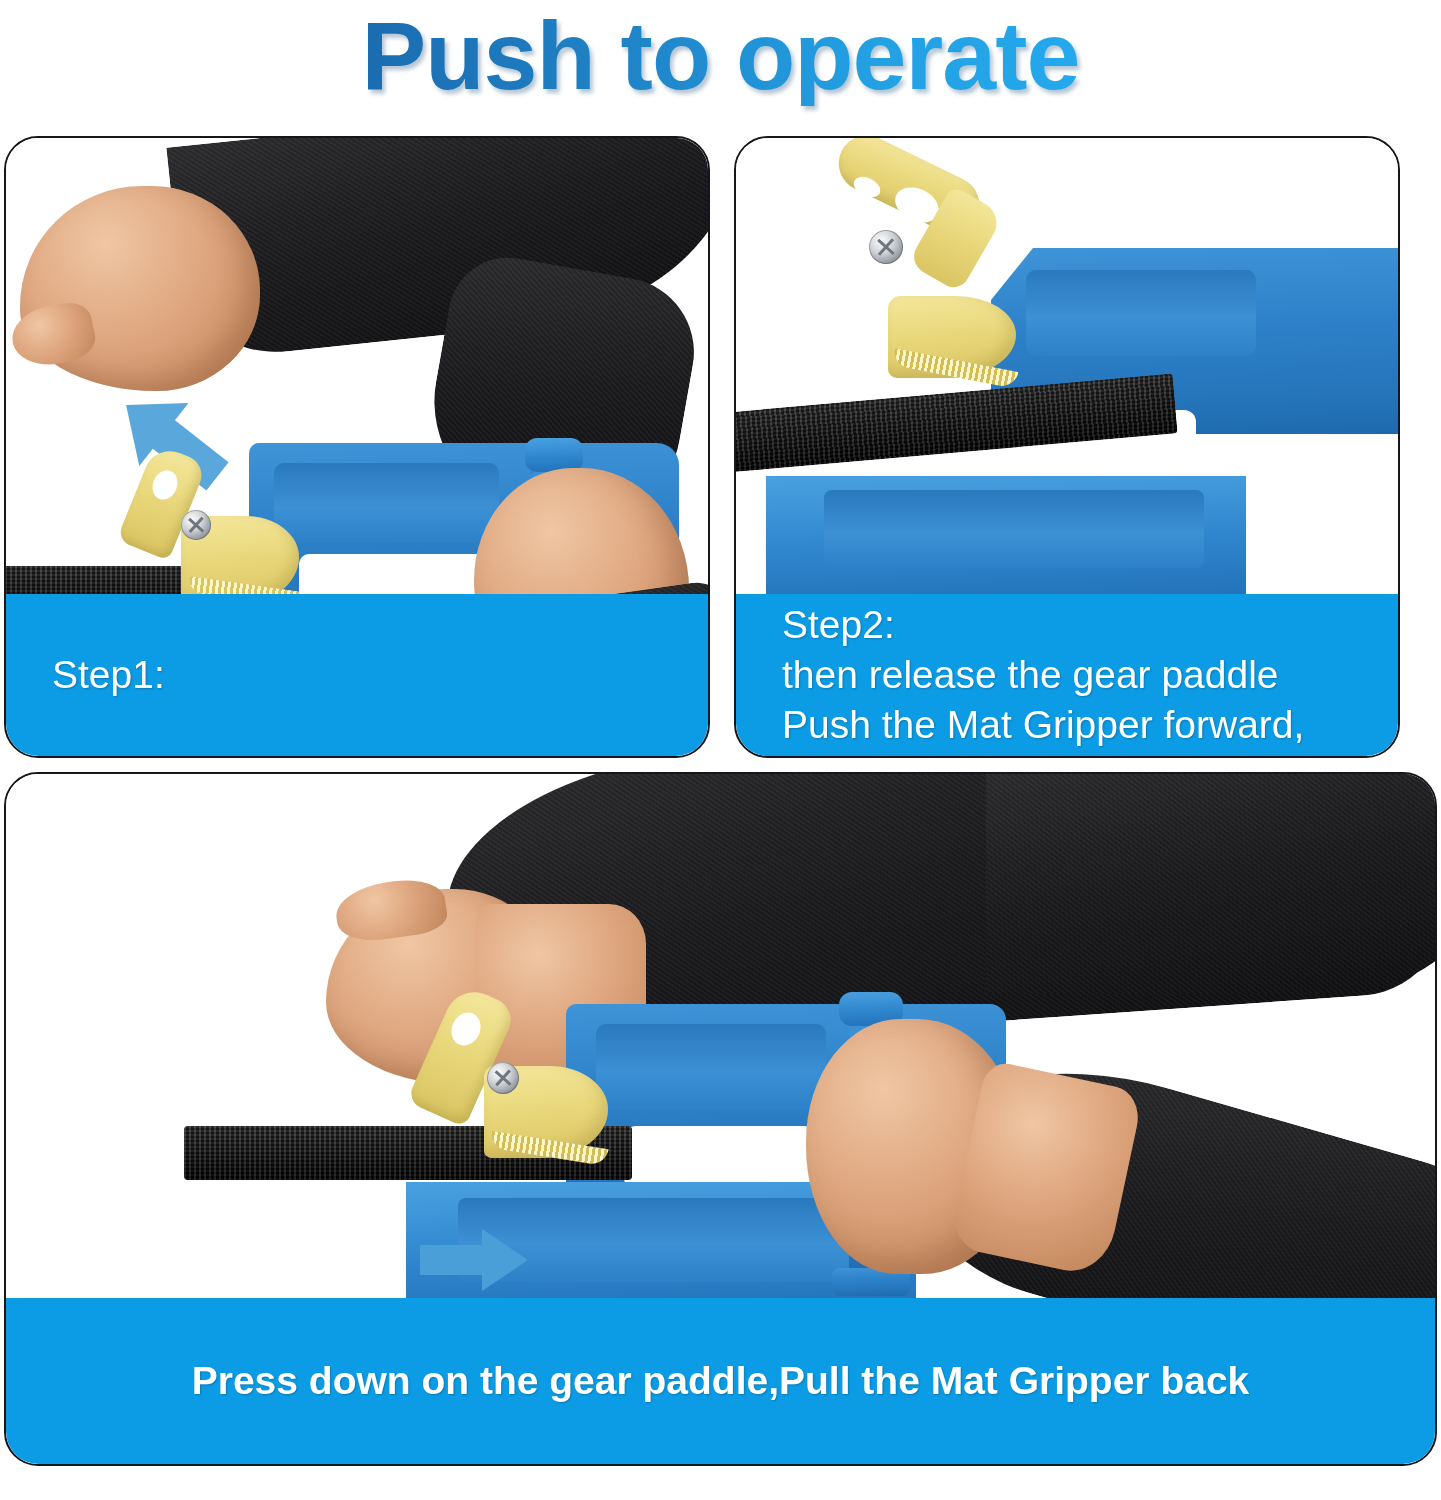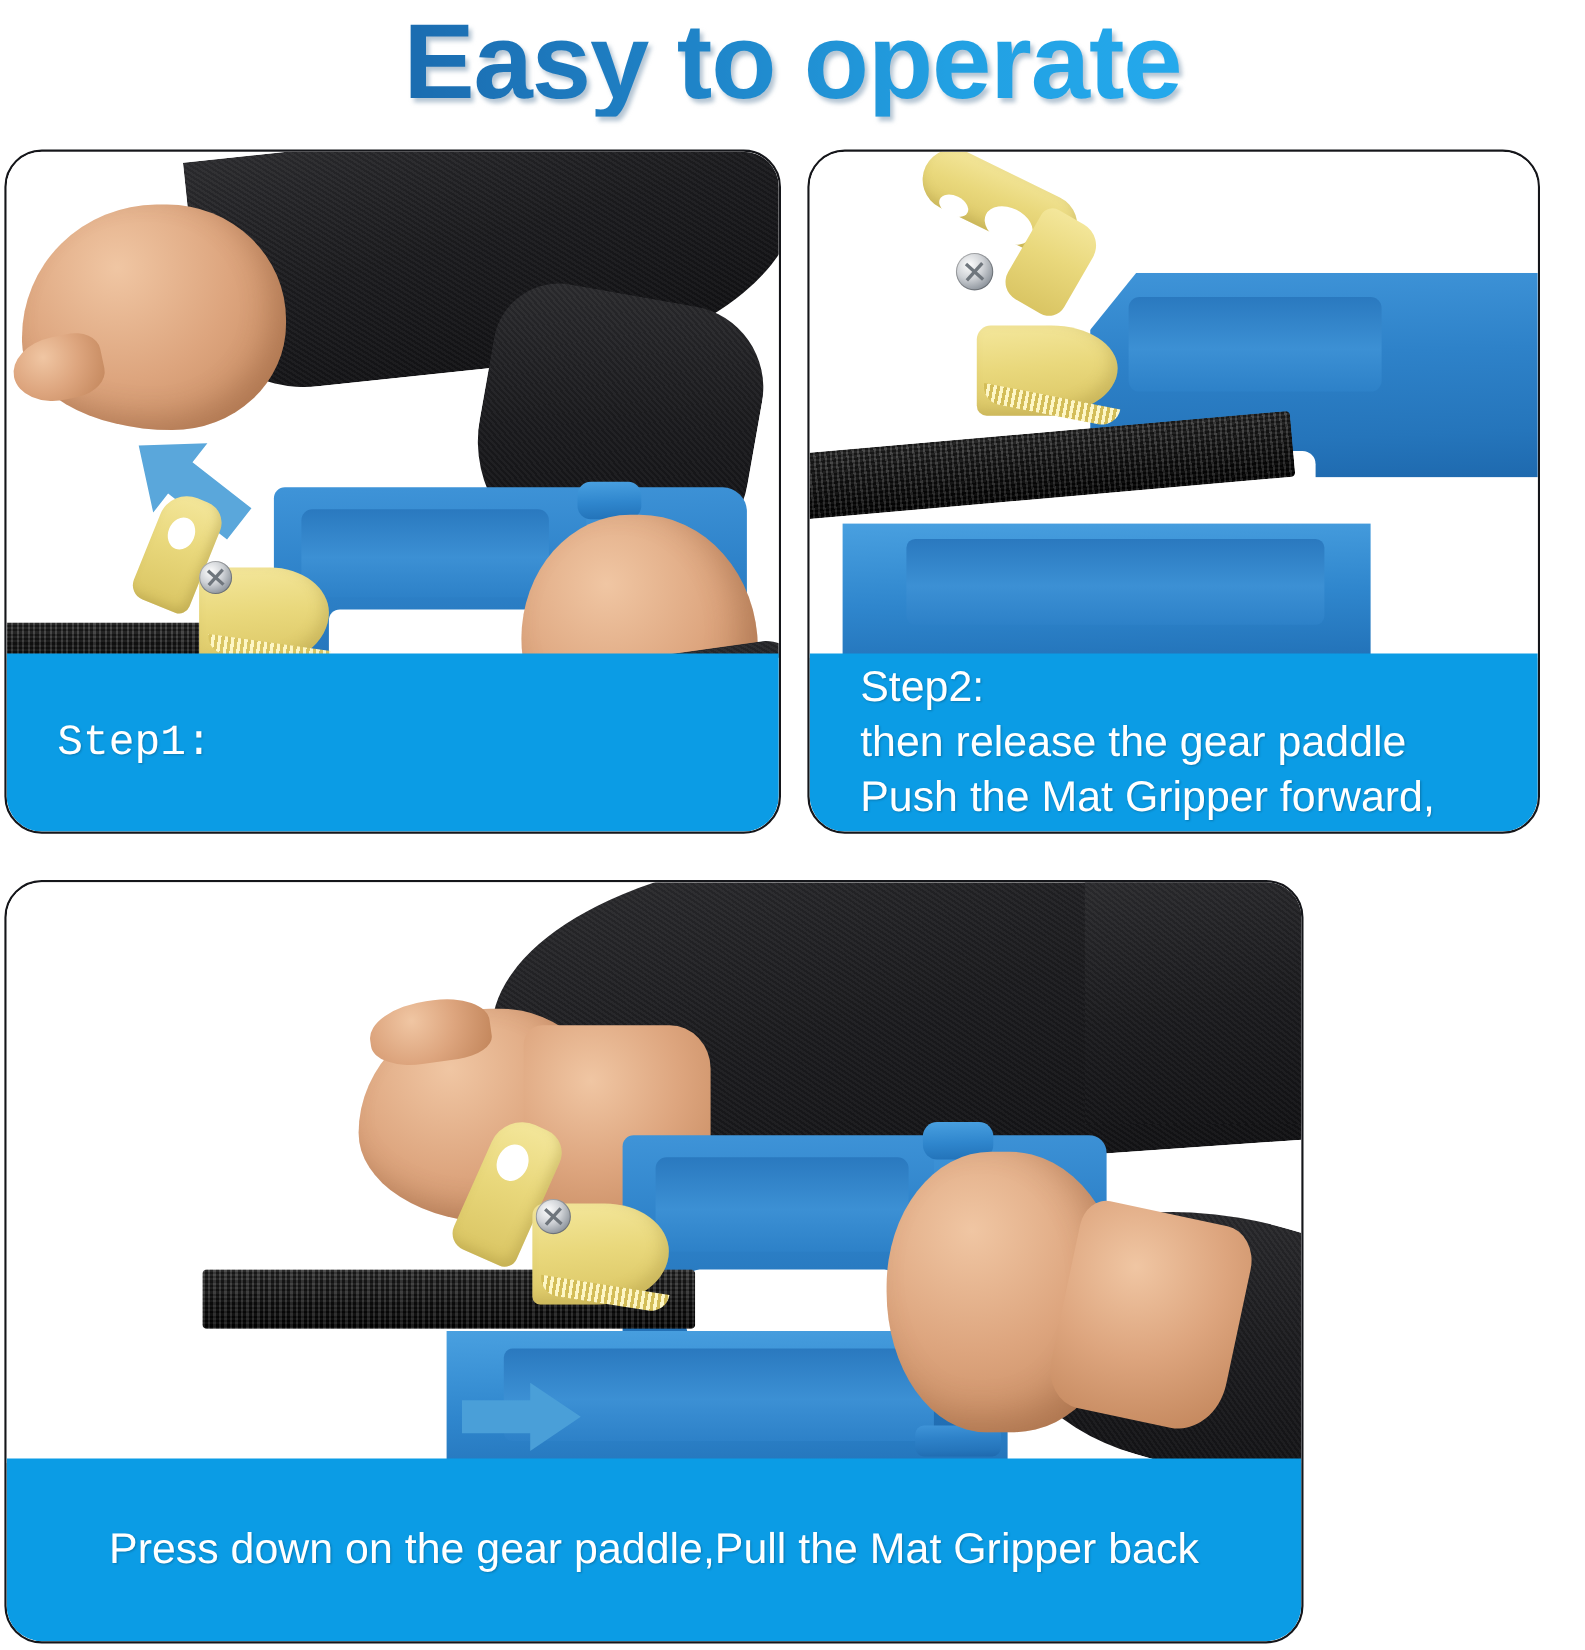--- a/index.html
+++ b/index.html
@@ -20,33 +20,33 @@
     filter:drop-shadow(3px 4px 2px rgba(120,150,175,.55));
     white-space:nowrap;
   }
   
   .panel{
     position:absolute;box-sizing:border-box;
     border:2px solid #15161a;border-radius:34px;background:#fff;overflow:hidden;
   }
   #panel-1{left:4px;top:136px;width:706px;height:622px;}
   #panel-2{left:734px;top:136px;width:666px;height:622px;}
-  #panel-3{left:4px;top:800px;width:1181px;height:694px;}
+  #panel-3{left:4px;top:772px;width:1433px;height:694px;font-weight:bold;}
   .photo{position:absolute;left:0;top:0;right:0;background:#fff;overflow:hidden;}
   #photo-1,#photo-2{height:460px;}
   #photo-3{height:528px;}
   
   .caption{
     position:absolute;left:0;right:0;bottom:0;background:#0b9ce5;color:#fff;
     display:flex;flex-direction:column;justify-content:center;
     border-bottom-left-radius:32px;border-bottom-right-radius:32px;
     text-shadow:1px 1px 2px rgba(0,0,0,.22);
   }
   #caption-1,#caption-2{height:162px;padding:0 0 0 46px;}
-  #caption-1 .cl{font-size:39px;line-height:52px;font-family:Liberation Mono, monospace;}
+  #caption-1 .cl{font-size:39px;line-height:52px;}
   #caption-2 .cl{font-size:39px;line-height:50px;}
   #caption-3{height:166px;align-items:center;}
   #caption-3 .cl{font-size:39px;line-height:50px;}
   
   .skin{background:radial-gradient(circle at 36% 28%,#f0c6a3 0%,#dda57e 48%,#c08358 100%);}
   .sleeve{
     background:
       repeating-linear-gradient(38deg,rgba(255,255,255,.035) 0 2px,rgba(0,0,0,.05) 2px 4px),
       linear-gradient(170deg,#2c2c2f 0%,#1b1b1e 45%,#0f0f11 100%);
   }
@@ -77,21 +77,21 @@
   }
   .screw::before{width:62%;height:3px;transform:translate(-50%,-50%) rotate(42deg);}
   .screw::after{width:62%;height:3px;transform:translate(-50%,-50%) rotate(-48deg);}
   .arrow{position:absolute;}
   .white-gap{background:#fff;}
 </style>
 </head>
 <body>
 
 <div id="title-bar">
-  <div id="page-title">Easy to operate</div>
+  <div id="page-title">Push to operate</div>
 </div>
 
 <div class="panel" id="panel-1">
 
   <div class="photo" id="photo-1">
 
     <div class="sleeve" style="position:absolute;left:170px;top:-20px;width:560px;height:215px;
                 border-radius:0 0 40% 18%/0 0 70% 40%;transform:rotate(-6deg);"></div>
     <div class="sleeve" style="position:absolute;left:430px;top:130px;width:250px;height:250px;
                 border-radius:24% 30% 40% 46%;transform:rotate(10deg);"></div>

